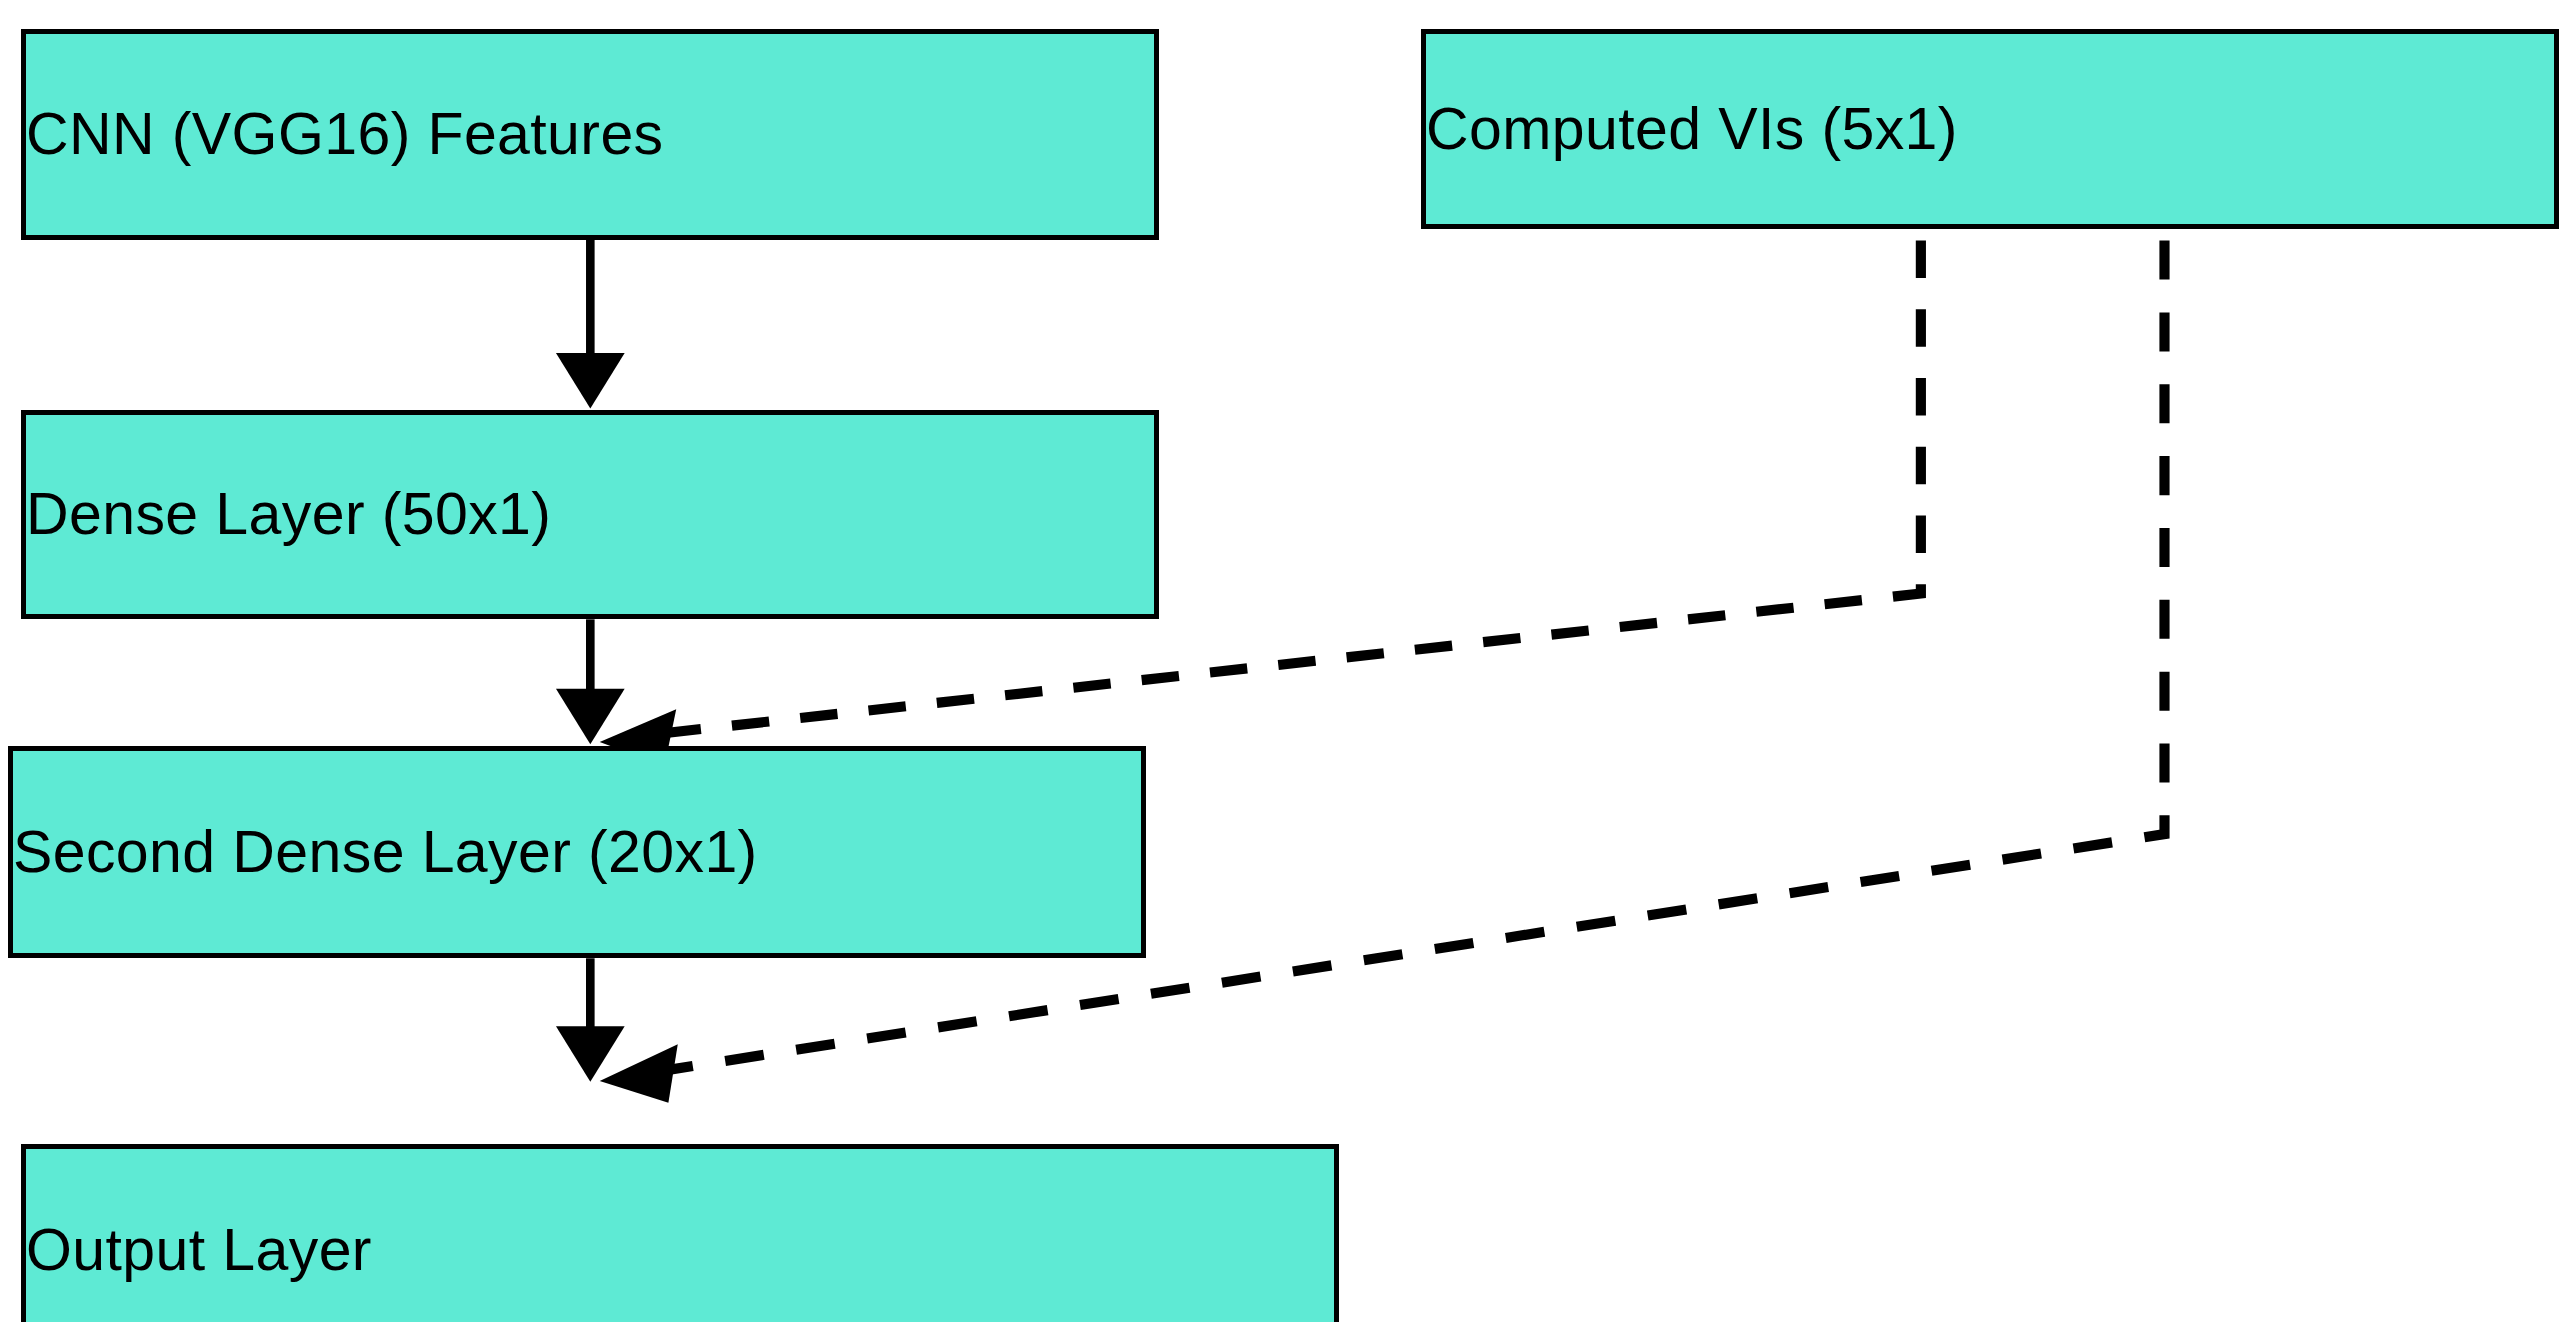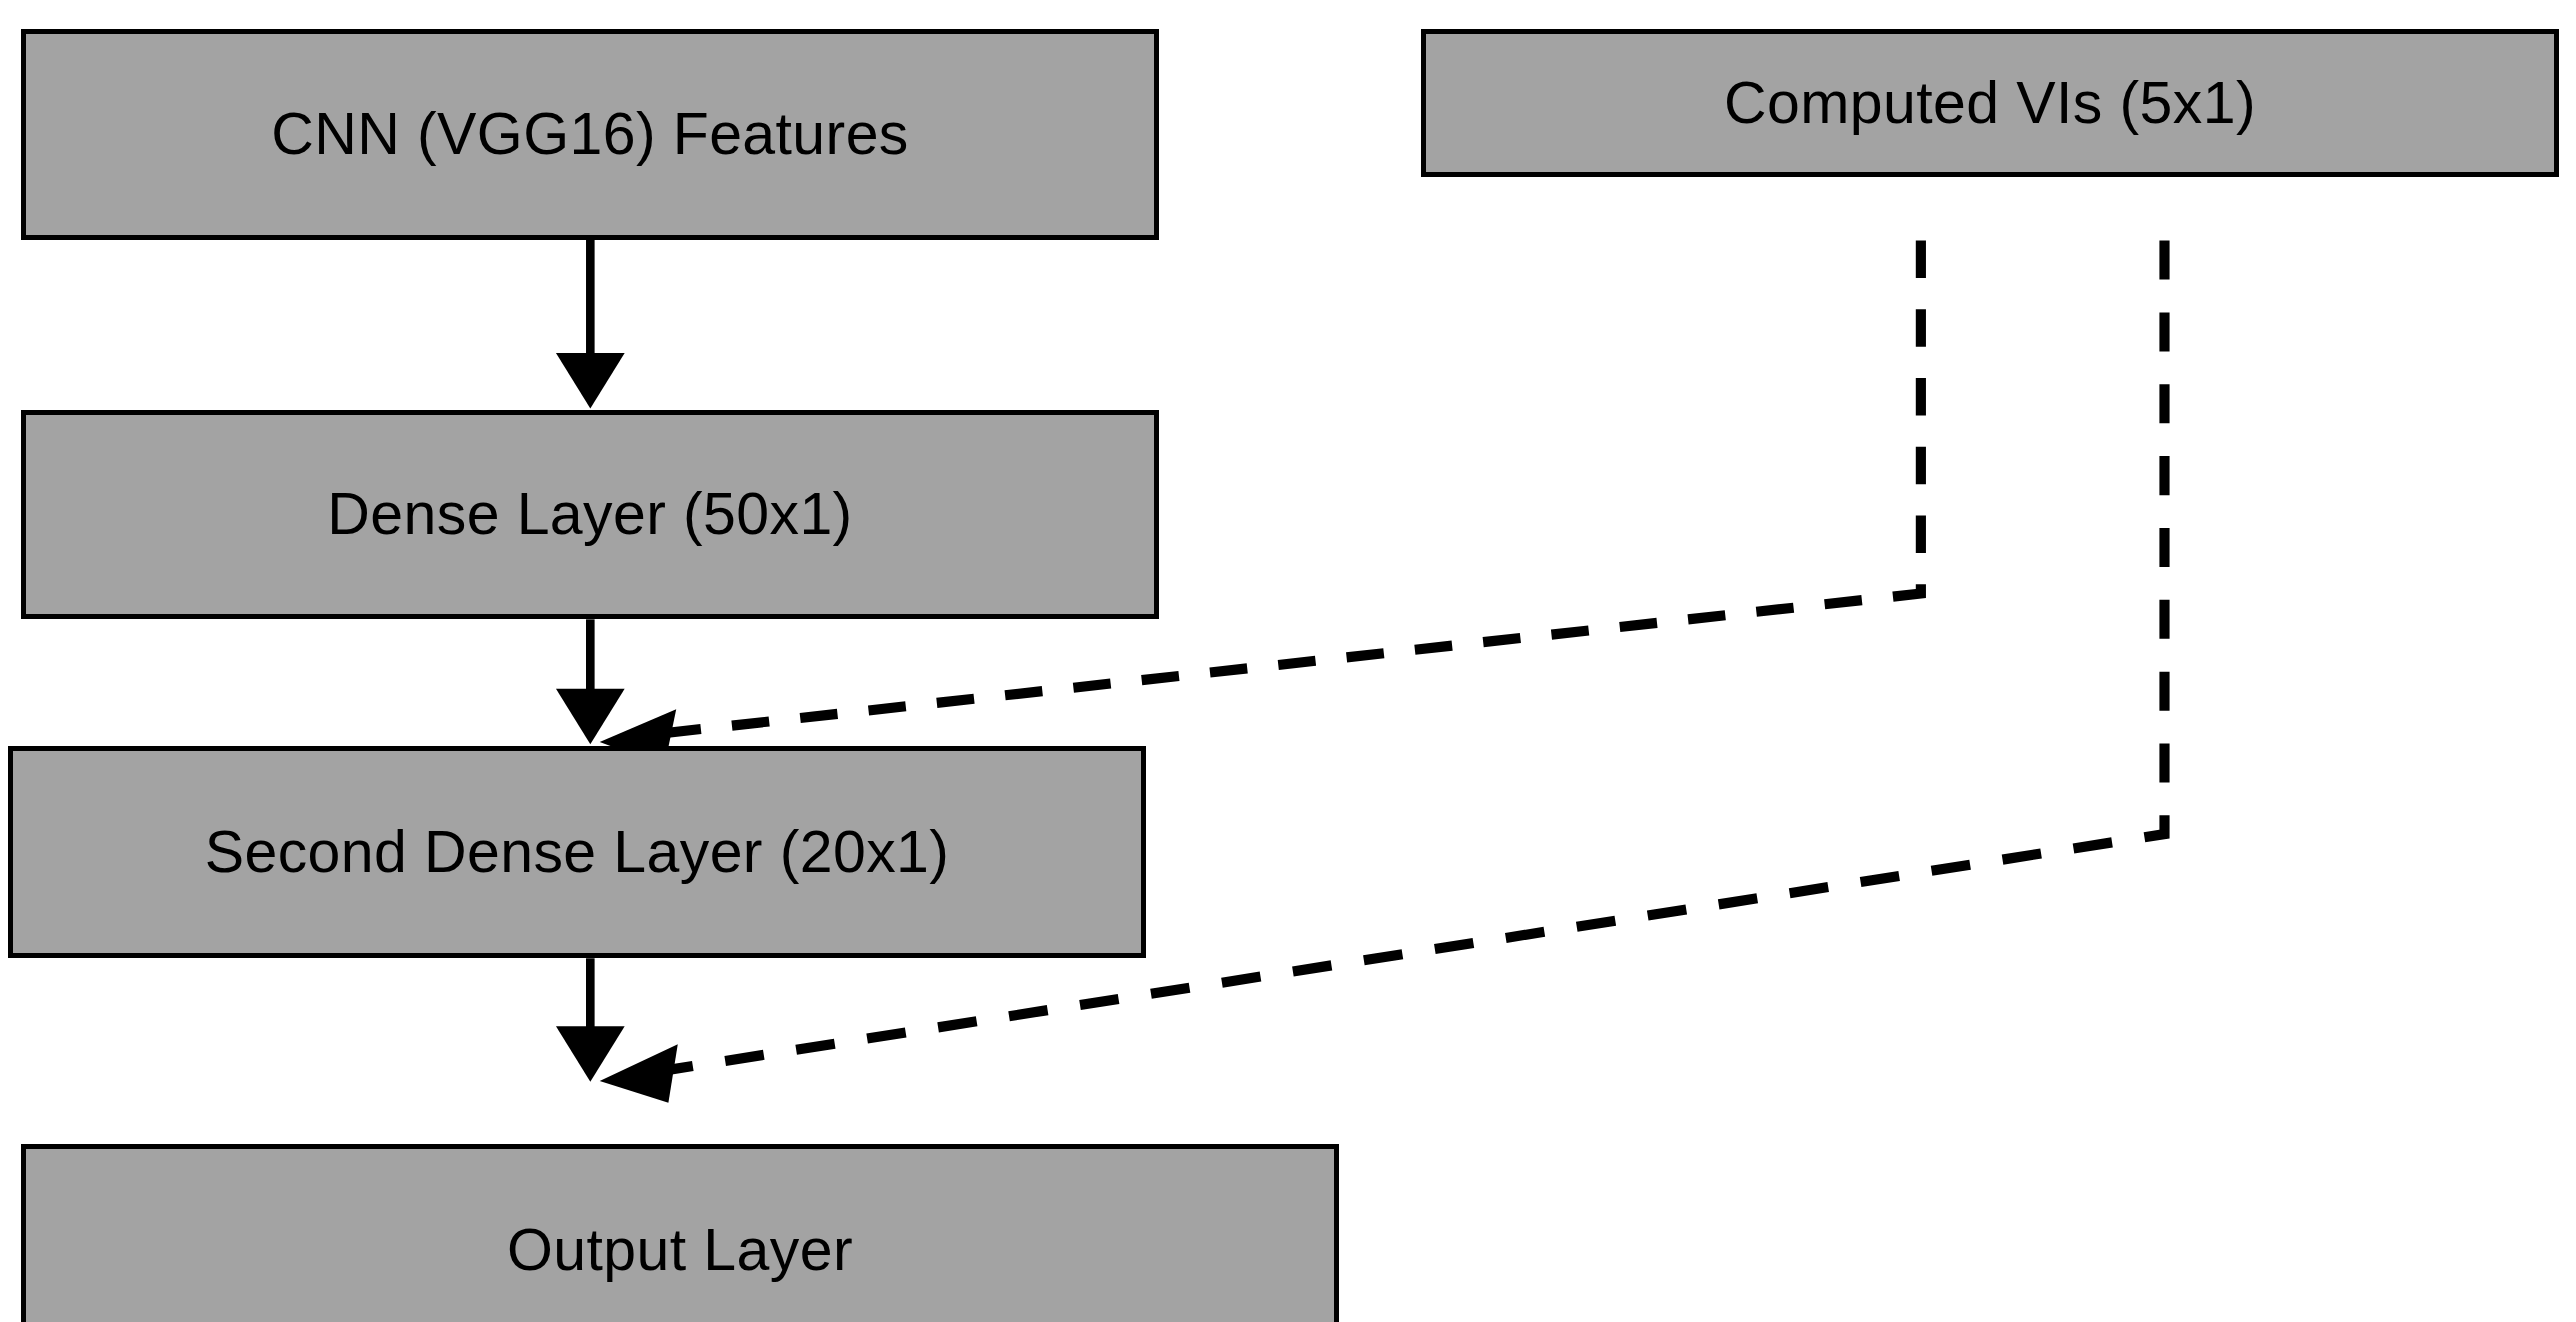--- a/index.html
+++ b/index.html
@@ -20,25 +20,25 @@
   #diagram-svg {
     position: absolute;
     left: 0;
     top: 0;
     width: 2576px;
     height: 1323px;
   }
   .node-box {
     position: absolute;
     box-sizing: border-box;
-    background: #a3a3a3;
+    background: #5eead4;
     border: 5.5px solid #000000;
     display: flex;
     align-items: center;
-    justify-content: center;
+    justify-content: flex-start;
   }
   .node-label {
     font-family: "Liberation Sans", sans-serif;
     font-size: 59px;
     line-height: 1.1;
     color: #000000;
     white-space: nowrap;
     letter-spacing: 0.4px;
   }
 </style>
@@ -72,21 +72,21 @@
     <g>
       <path d="M 2772 308 L 2772 1068 L 830 1374" fill="none" stroke="#000000" stroke-width="13" stroke-dasharray="50 42" stroke-linecap="butt"></path>
       <polygon points="768,1384 868,1337 856,1412" fill="#000000"></polygon>
     </g>
   </svg>
 
   <div class="node-box" style="left:21px; top:29px; width:1138px; height:211px;">
     <span class="node-label">CNN (VGG16) Features</span>
   </div>
 
-  <div class="node-box" style="left:1421px; top:29px; width:1138px; height:148px;">
+  <div class="node-box" style="left:1421px; top:29px; width:1138px; height:200px;">
     <span class="node-label">Computed VIs (5x1)</span>
   </div>
 
   <div class="node-box" style="left:21px; top:410px; width:1138px; height:209px;">
     <span class="node-label">Dense Layer (50x1)</span>
   </div>
 
   <div class="node-box" style="left:8px; top:746px; width:1138px; height:212px;">
     <span class="node-label">Second Dense Layer (20x1)</span>
   </div>

